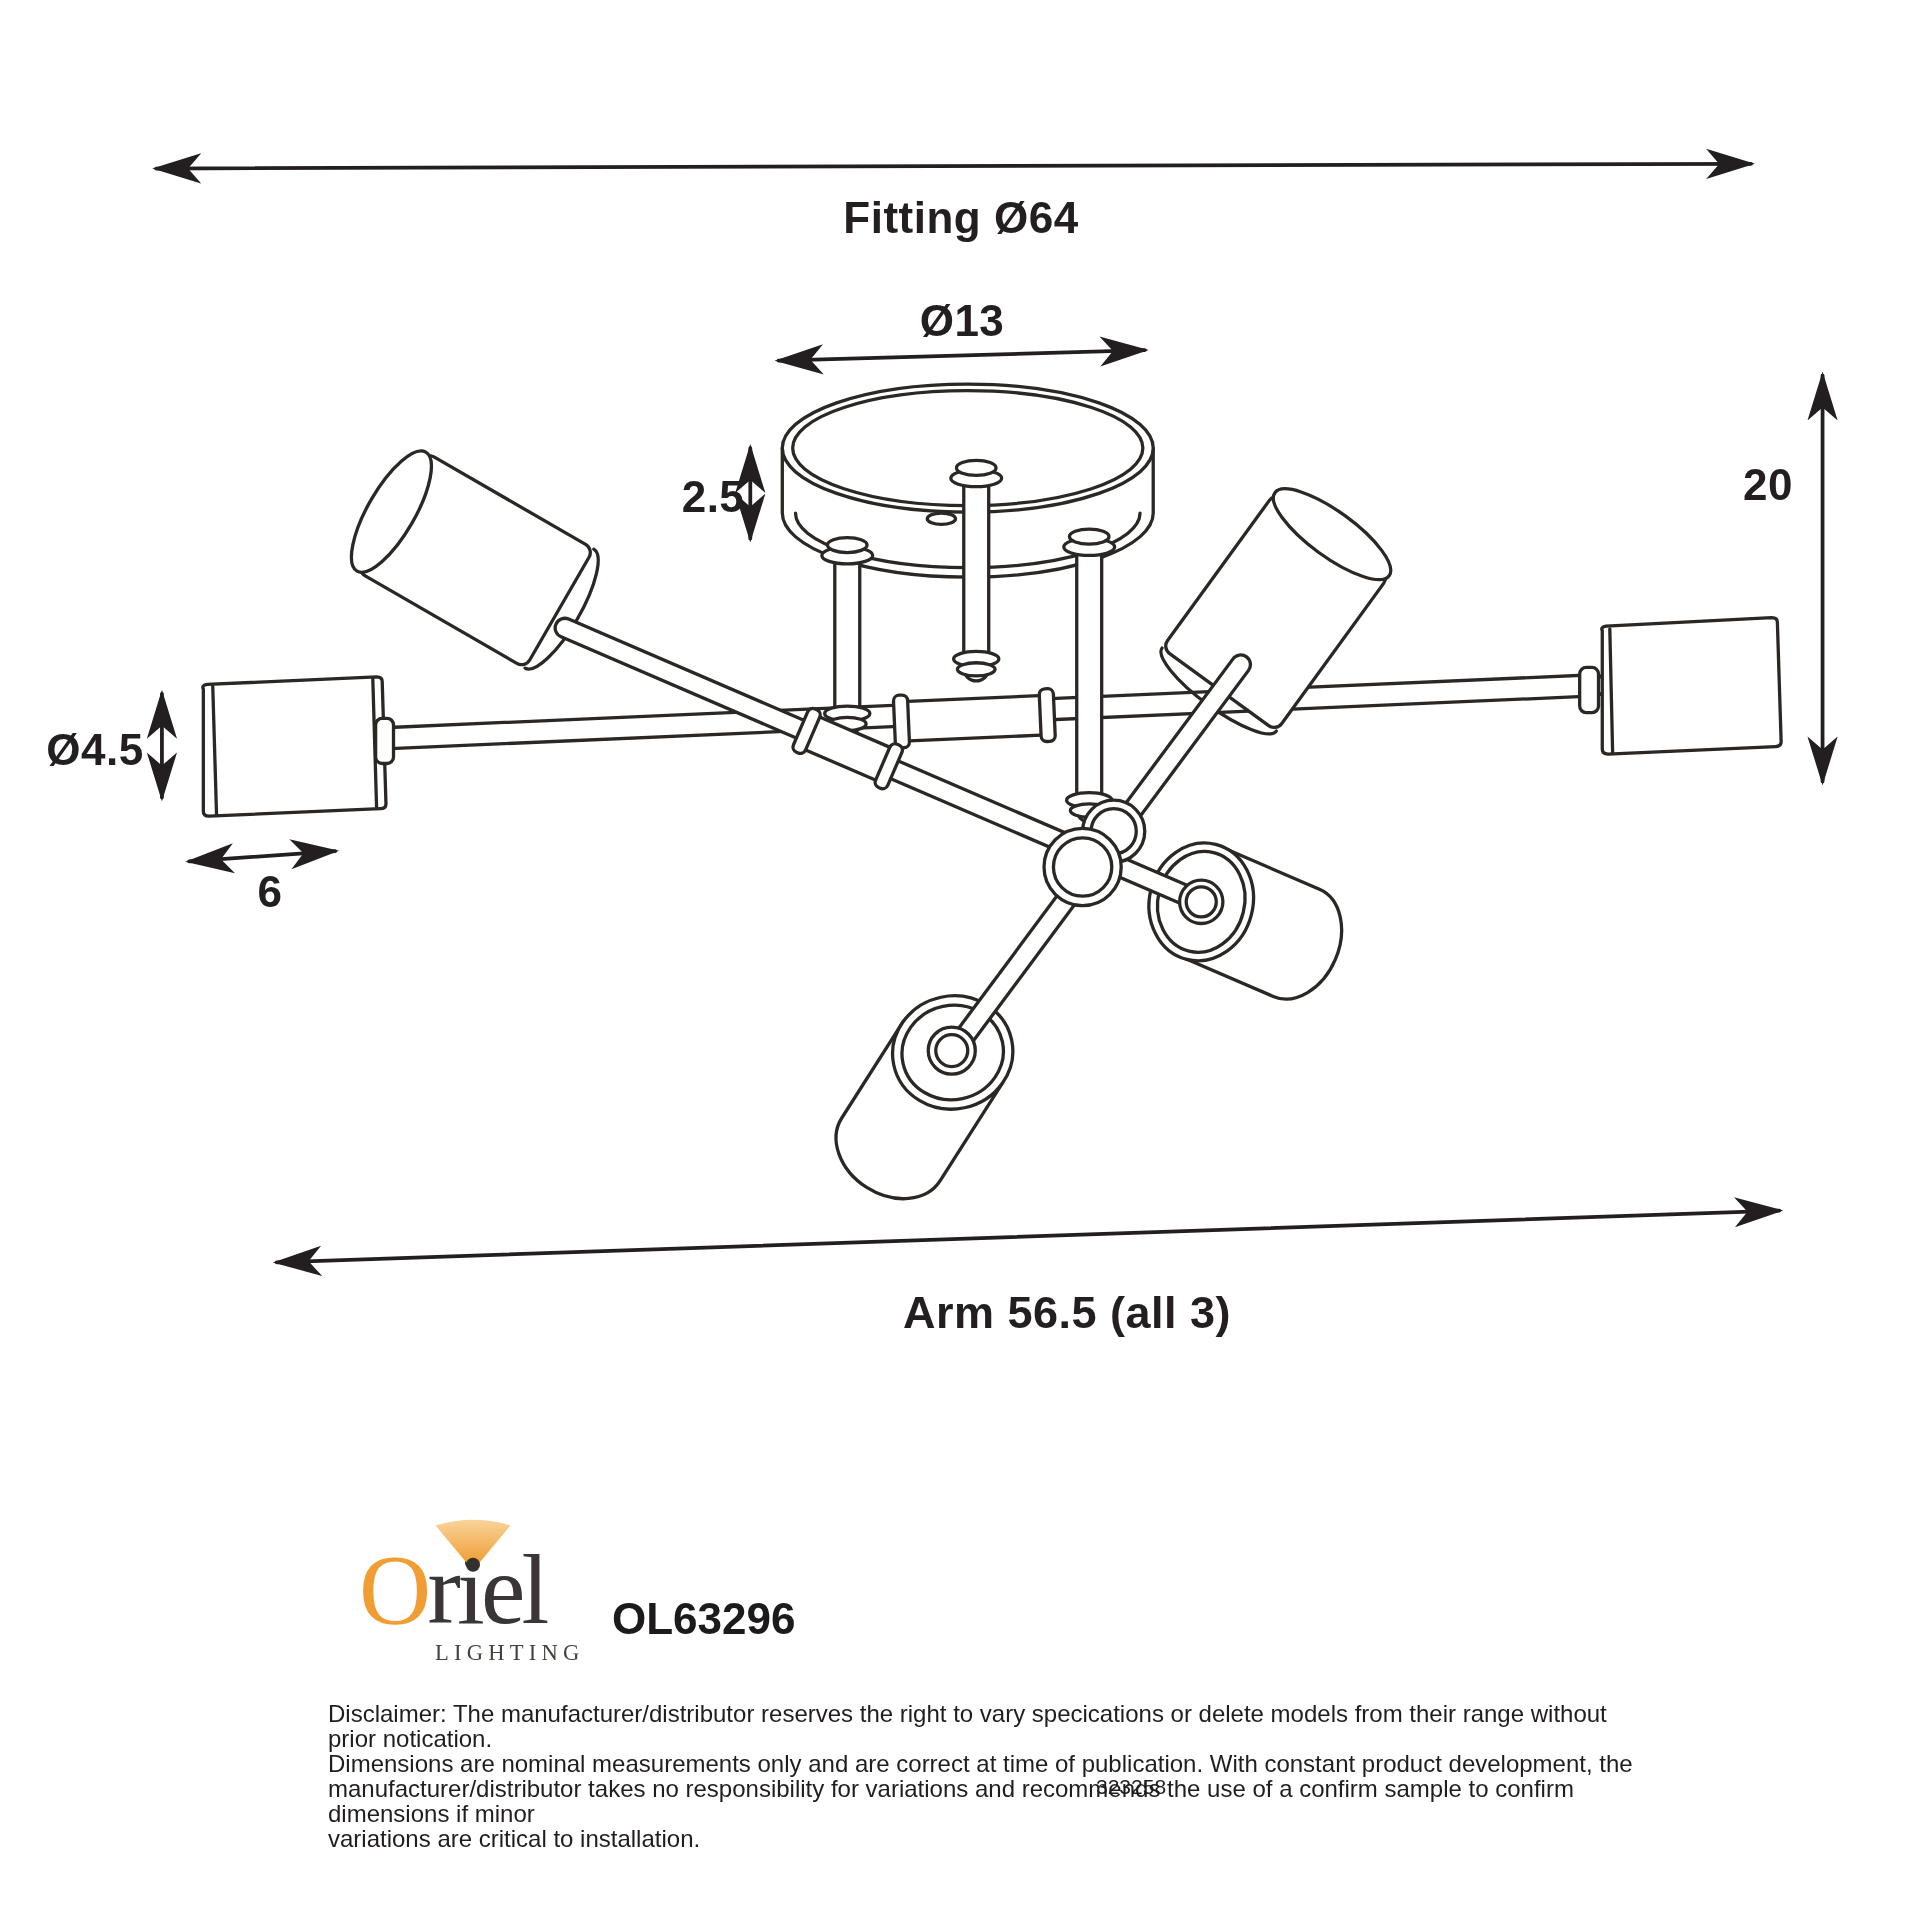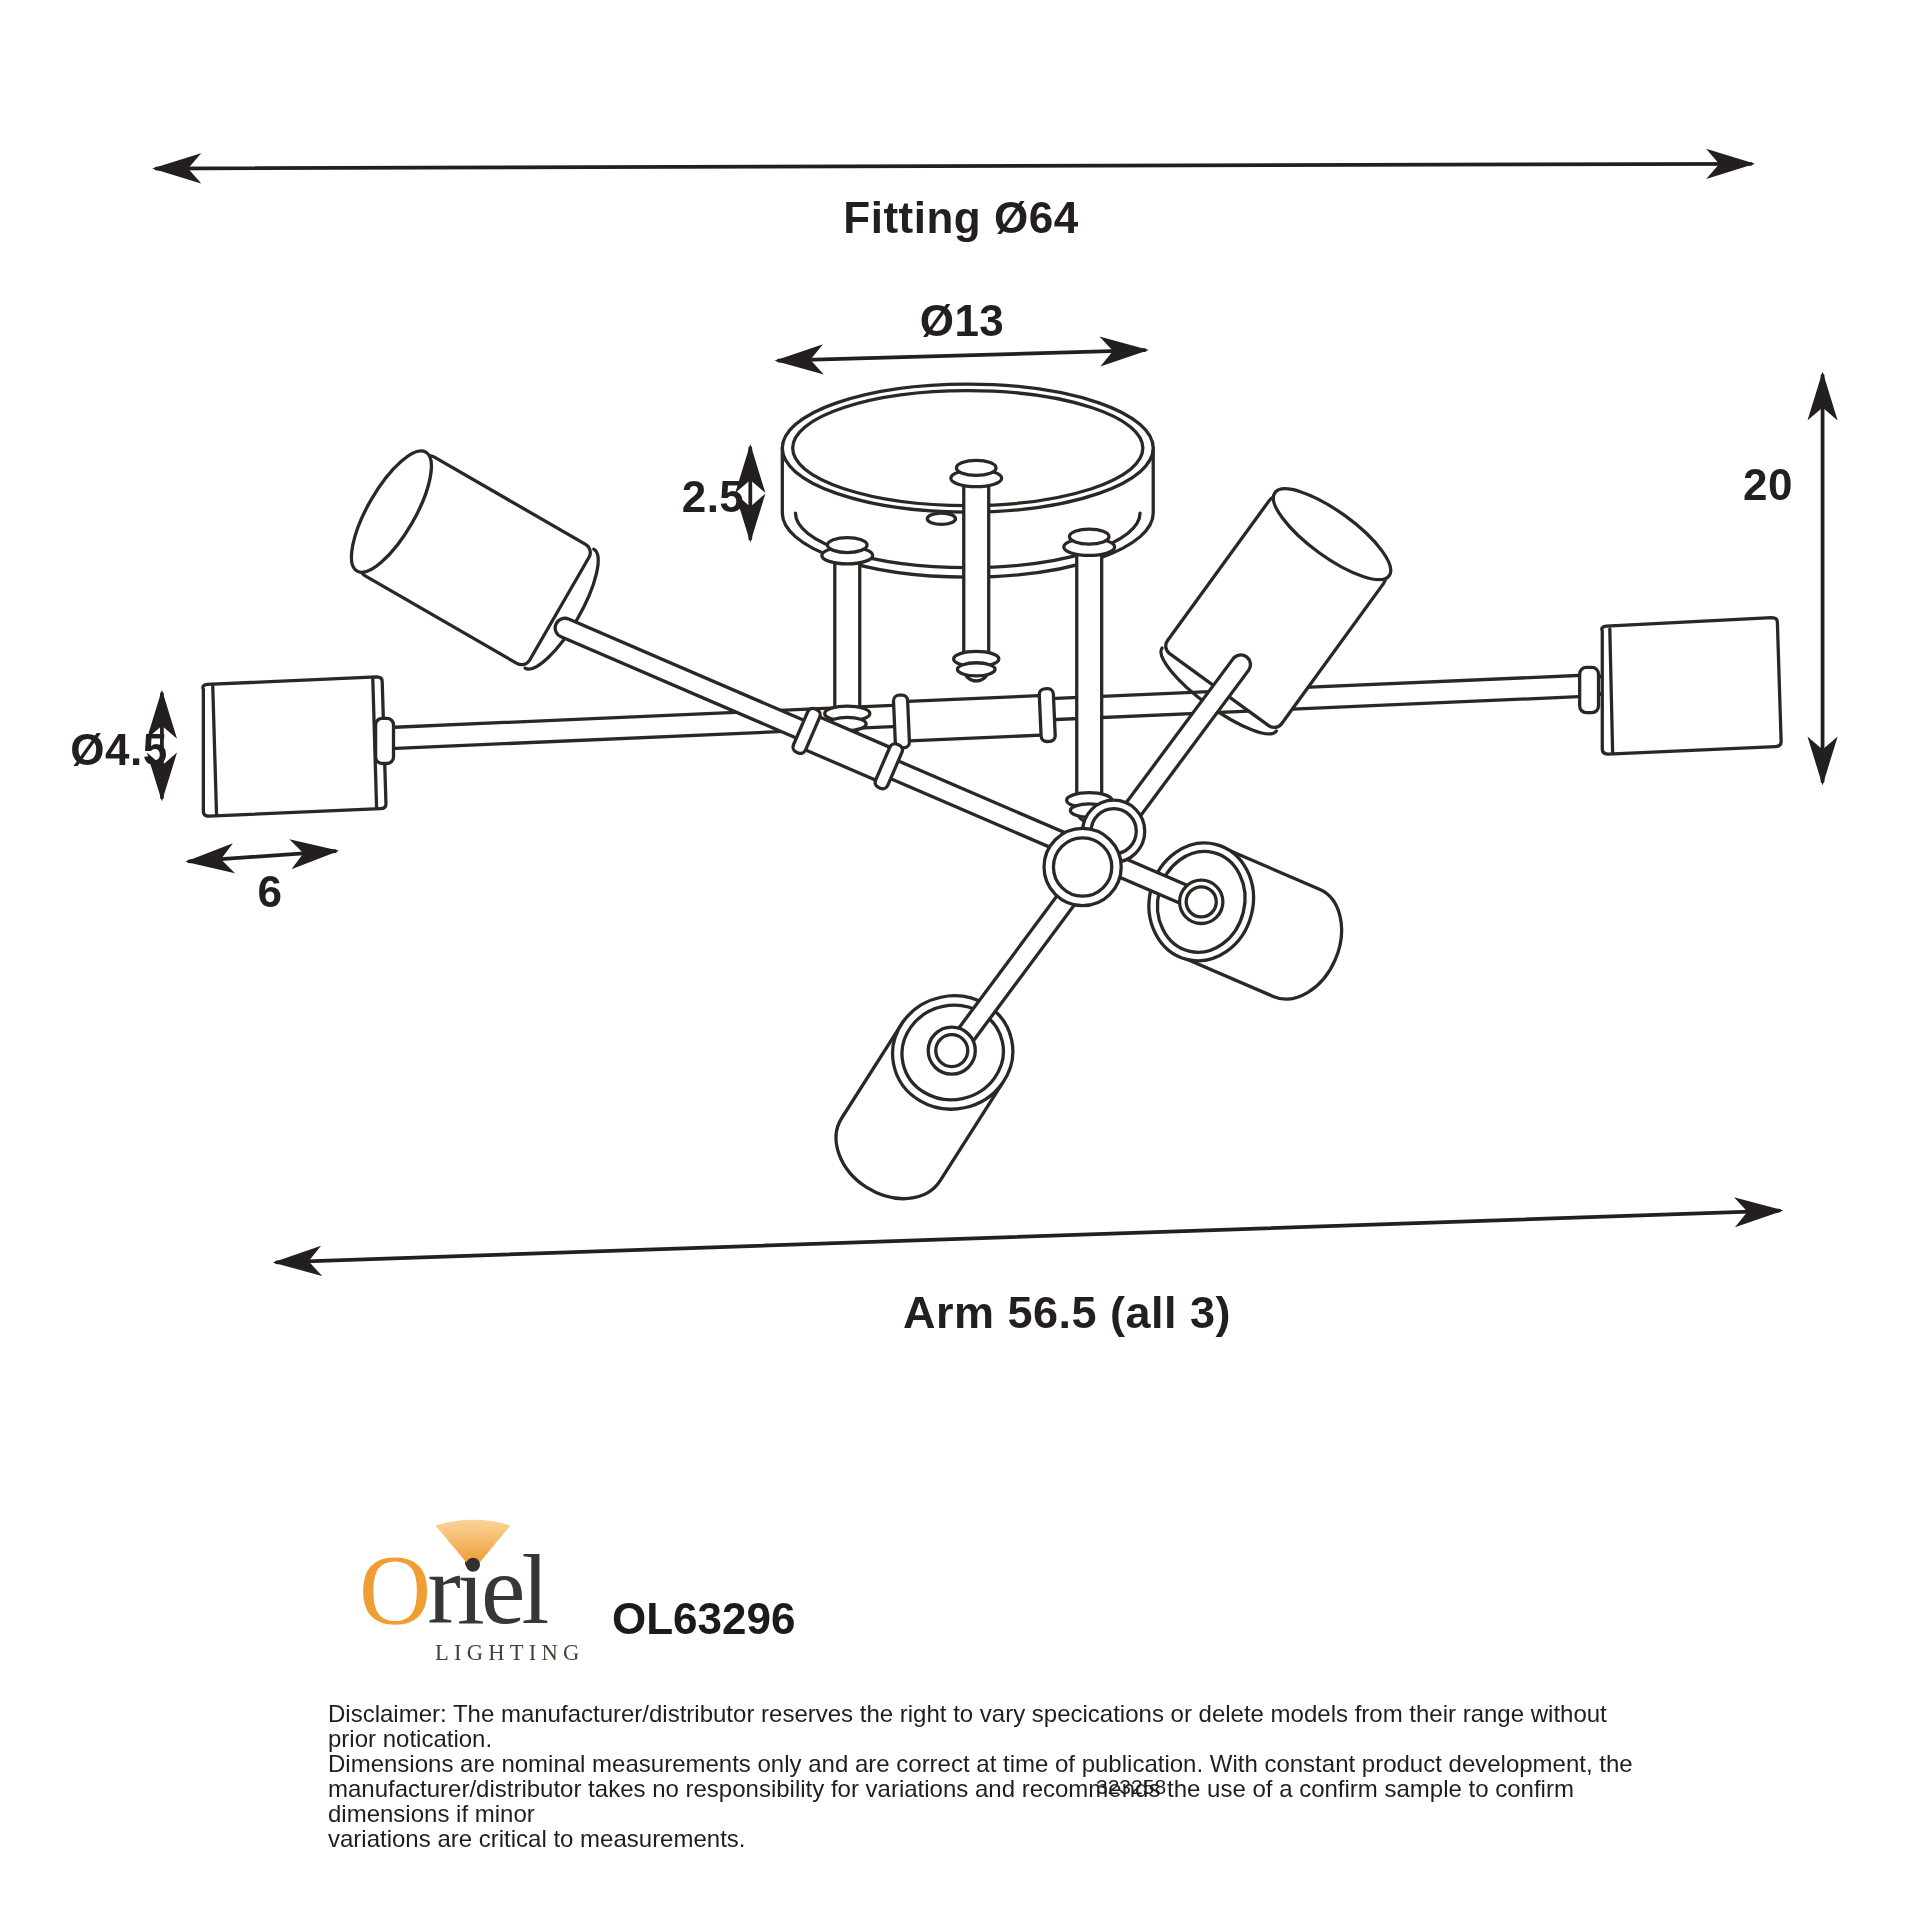--- a/index.html
+++ b/index.html
@@ -160,21 +160,21 @@
       <circle cx="1276" cy="958" r="16"></circle>
       <circle cx="1011" cy="1116" r="25"></circle>
       <circle cx="1011" cy="1116" r="17"></circle>
     </g>
   </svg>
 
   <div class="dim-label" style="left:961px;top:218px;">Fitting Ø64</div>
   <div class="dim-label" style="left:962px;top:321px;">Ø13</div>
   <div class="dim-label" style="left:713px;top:497px;">2.5</div>
   <div class="dim-label" style="left:1768px;top:458px;margin-top:27px;">20</div>
-  <div class="dim-label" style="left:95px;top:750px;margin-left:24px;">Ø4.5</div>
+  <div class="dim-label" style="left:95px;top:750px;">Ø4.5</div>
   <div class="dim-label" style="left:270px;top:892px;">6</div>
   <div class="dim-label" style="left:1067px;top:1313px;font-size:45px;">Arm 56.5 (all 3)</div>
 
   <div class="logo-word"><span class="o">O</span><span>riel</span></div>
   <svg class="logo-cone" width="94" height="58" viewBox="0 0 100 62">
     <path d="M50,56 L10,8 Q50,-4 90,8 Z" fill="url(#coneGradLocal)"></path>
     <defs>
       <linearGradient id="coneGradLocal" x1="0" y1="0" x2="0" y2="1">
         <stop offset="0" stop-color="#f9d49a"></stop>
         <stop offset="1" stop-color="#ee9424"></stop>
@@ -182,18 +182,18 @@
     </defs>
     <circle cx="50" cy="50" r="7.5" fill="#33302e"></circle>
   </svg>
   <div class="logo-sub">LIGHTING</div>
   <div class="model-code">OL63296</div>
 
   <div class="disclaimer">
     <div>Disclaimer: The manufacturer/distributor reserves the right to vary specications or delete models from their range without prior notication.</div>
     <div>Dimensions are nominal measurements only and are correct at time of publication. With constant product development, the</div>
     <div>manufacturer/distributor takes no responsibility for variations and recommends the use of a confirm sample to confirm dimensions if minor</div>
-    <div>variations are critical to measurements.</div>
+    <div>variations are critical to installation.</div>
   </div>
   <div class="doc-code">323258</div>
 
 </div>
 
 
 </body></html>

